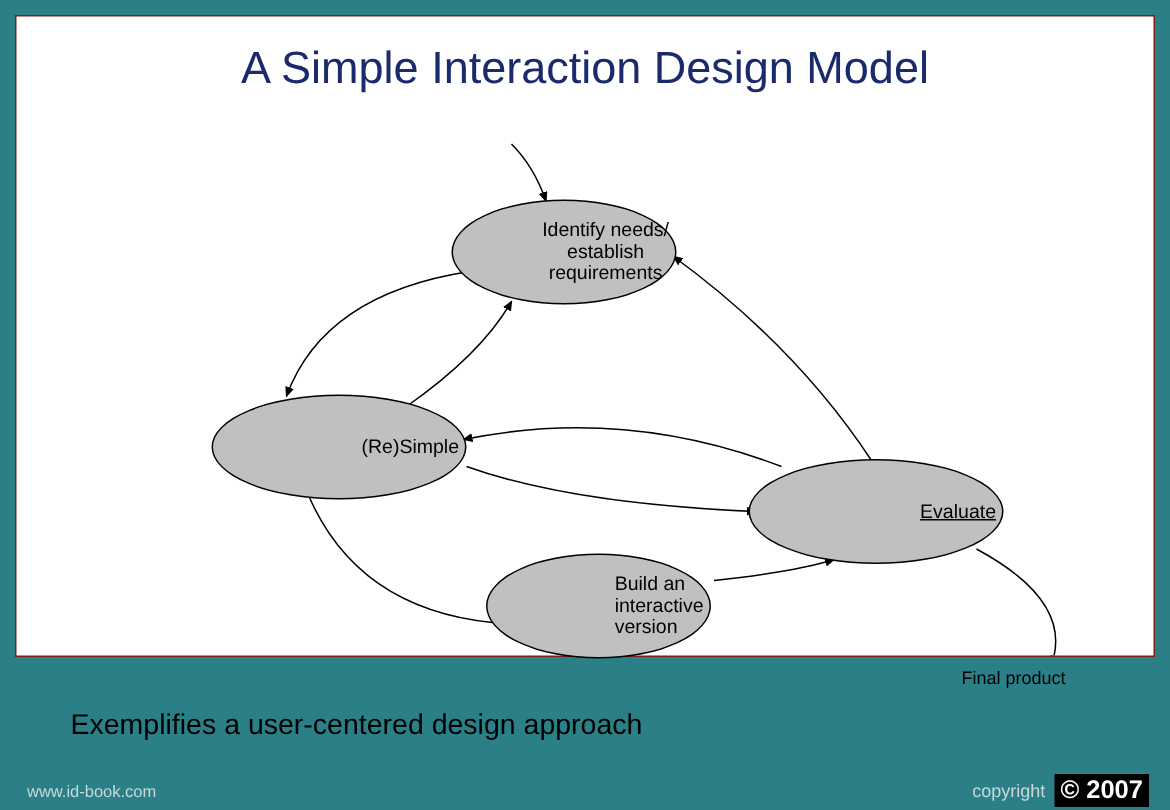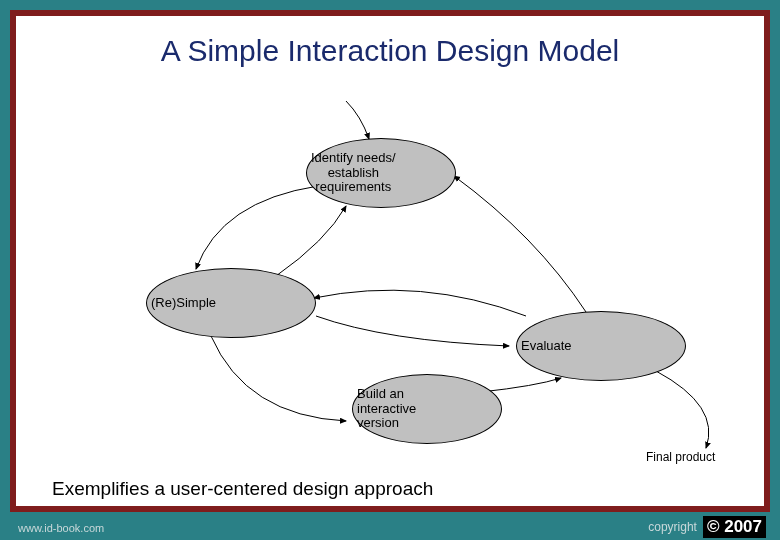--- a/index.html
+++ b/index.html
@@ -8,23 +8,23 @@
     height: 540px;
     background: #2a8086;
     font-family: Arial, Helvetica, sans-serif;
     position: relative;
   }
   .slide {
     position: absolute;
     left: 10px;
     top: 10px;
     width: 760px;
-    height: 502px;
+    height: 428px;
     background: #ffffff;
-    border: 6px solid #7f1d1d;
+    border: 1px solid #7f1d1d;
     box-sizing: border-box;
   }
   .title {
     position: absolute;
     left: 0; right: 0;
     top: 18px;
     text-align: center;
     font-size: 30px;
     font-weight: 400;
     color: #1a2a6c;
@@ -37,32 +37,32 @@
     height: 100%;
     pointer-events: none;
   }
   .ellipse {
     position: absolute;
     background: #c0c0c0;
     border: 1px solid #000;
     border-radius: 50%;
     display: flex;
     align-items: center;
-    justify-content: flex-start;
+    justify-content: flex-end;
     text-align: center;
     font-size: 13px;
     line-height: 1.15;
     color: #000;
     box-sizing: border-box;
     padding: 4px;
   }
   #n-identify { left: 290px; top: 122px; width: 150px; height: 70px; }
   #n-redesign { left: 130px; top: 252px; width: 170px; height: 70px; }
-  #n-evaluate { left: 500px; top: 295px; width: 170px; height: 70px; }
-  #n-build    { left: 336px; top: 358px; width: 150px; height: 70px; }
+  #n-evaluate { left: 488px; top: 295px; width: 170px; height: 70px; text-decoration: underline; }
+  #n-build    { left: 313px; top: 358px; width: 150px; height: 70px; }
   .label-final {
     position: absolute;
     left: 630px;
     top: 434px;
     font-size: 12px;
     color: #000;
   }
   .caption {
     position: absolute;
     left: 36px;

